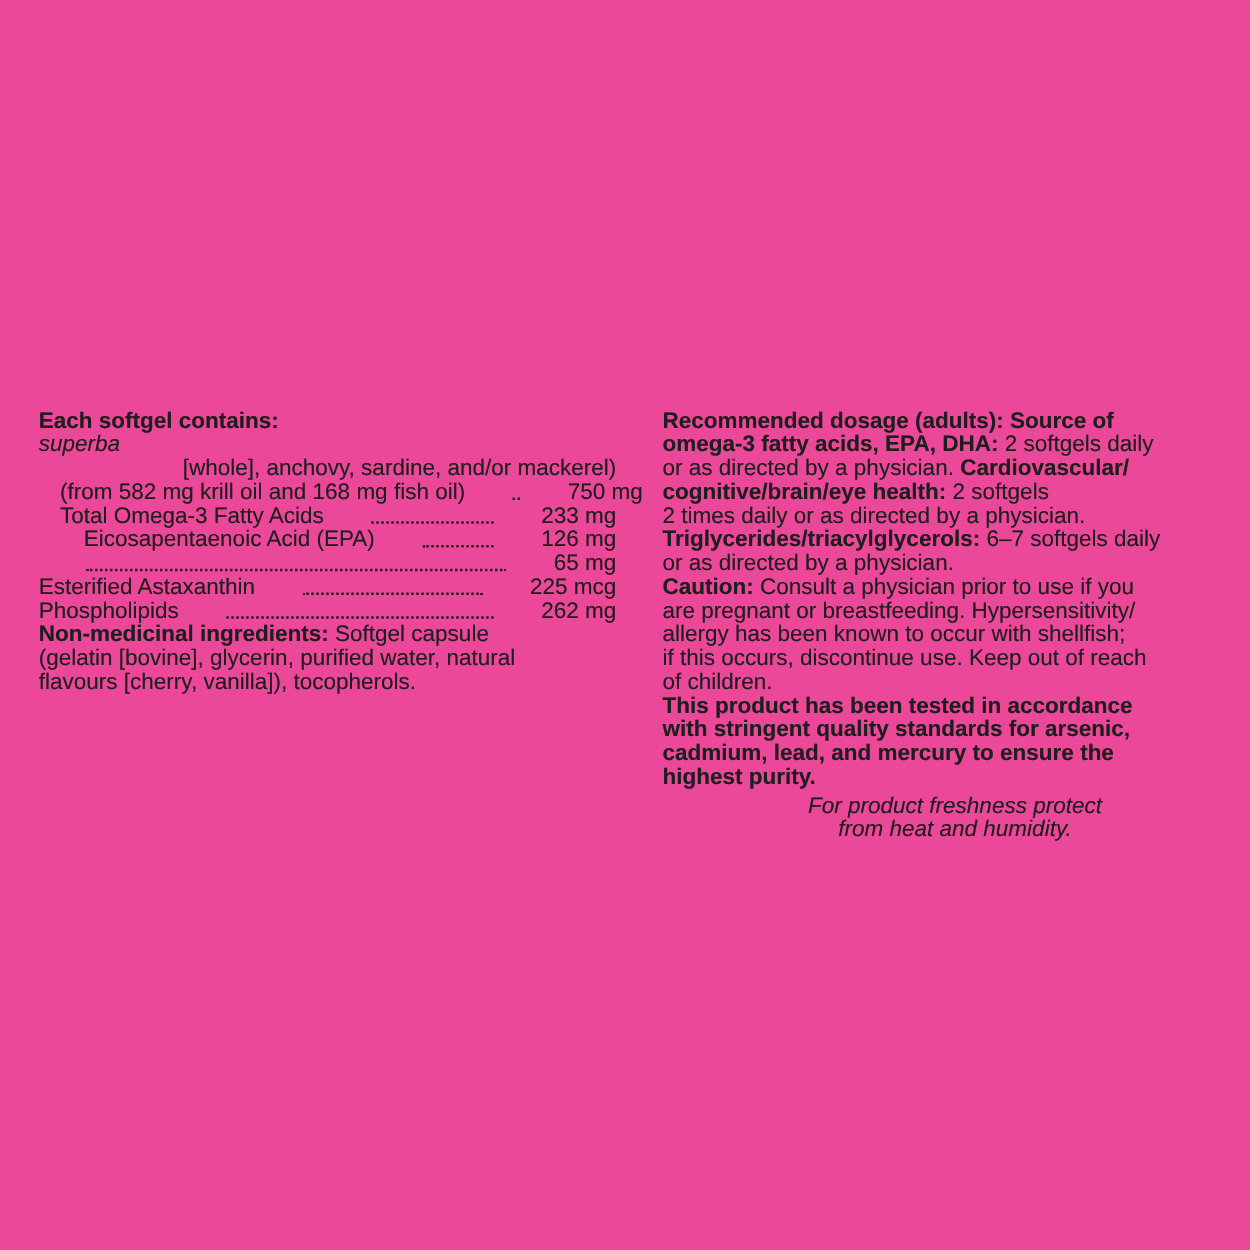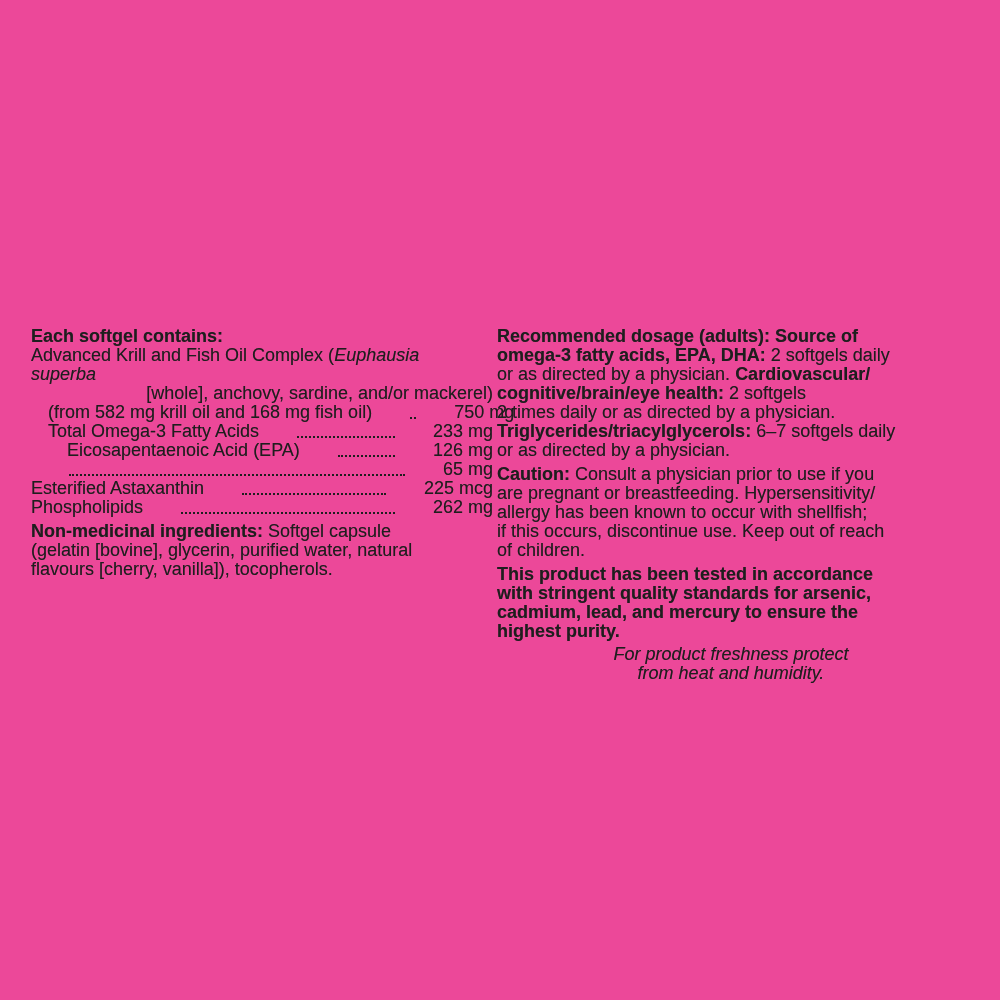--- a/index.html
+++ b/index.html
@@ -17,27 +17,27 @@
   }
   .sheet {
     position: absolute;
     top: 327px; left: 0; right: 0;
     font-size: 18px;
     line-height: 19px;
     text-shadow: 0 0 0.5px rgba(30,30,30,0.45);
   }
   .col { position: absolute; top: 0; }
   .col-left  { left: 31px;  width: 462px; }
-  .col-right { left: 497px; width: 468px; }
+  .col-right { left: 530px; width: 468px; }
 
   p { margin: 0; }
   b { font-weight: 700; }
   i { font-style: italic; }
   .pre { white-space: pre-line; }
-  .para { margin-top: 5px; }
+  .para { }
 
   
   .row { display: flex; align-items: flex-end; gap: 36px; }
   .row .nm  { white-space: nowrap; }
   .row .val { white-space: nowrap; }
   .leader {
     flex: 1 1 auto;
     min-width: 6px;
     height: 0;
     border-bottom: 2.2px dotted #1e1e1e;
@@ -54,21 +54,20 @@
 <body>
 
 <div class="page">
   <div class="sheet">
 
     <div class="col col-left">
 
       <div>
         <p><b>Each softgel contains:</b></p>
 
-        <p><span>Advanced Krill and Fish Oil Complex (</span><i>Euphausia</i></p>
 
         <p><i>superba</i></p>
 
         <p class="ind1">[whole], anchovy, sardine, and/or mackerel)</p>
 
         <div class="row ind1">
           <span class="nm">(from 582 mg krill oil and 168 mg fish oil)</span>
             <span class="leader"></span>
             <span class="val">750 mg</span>
         </div>

